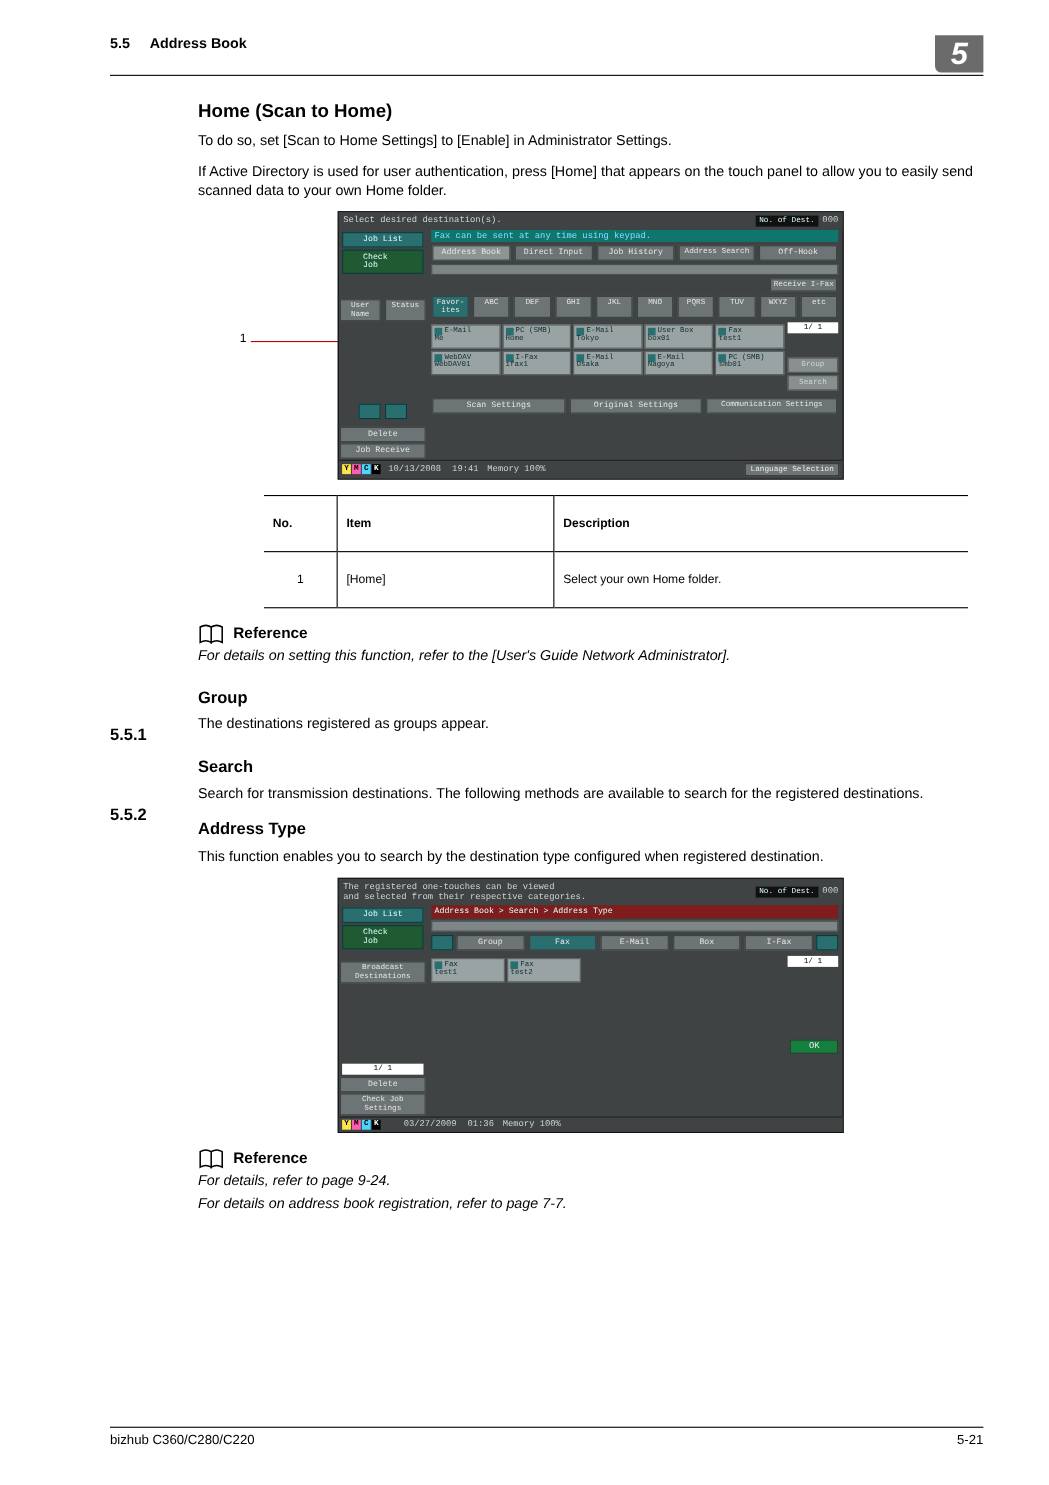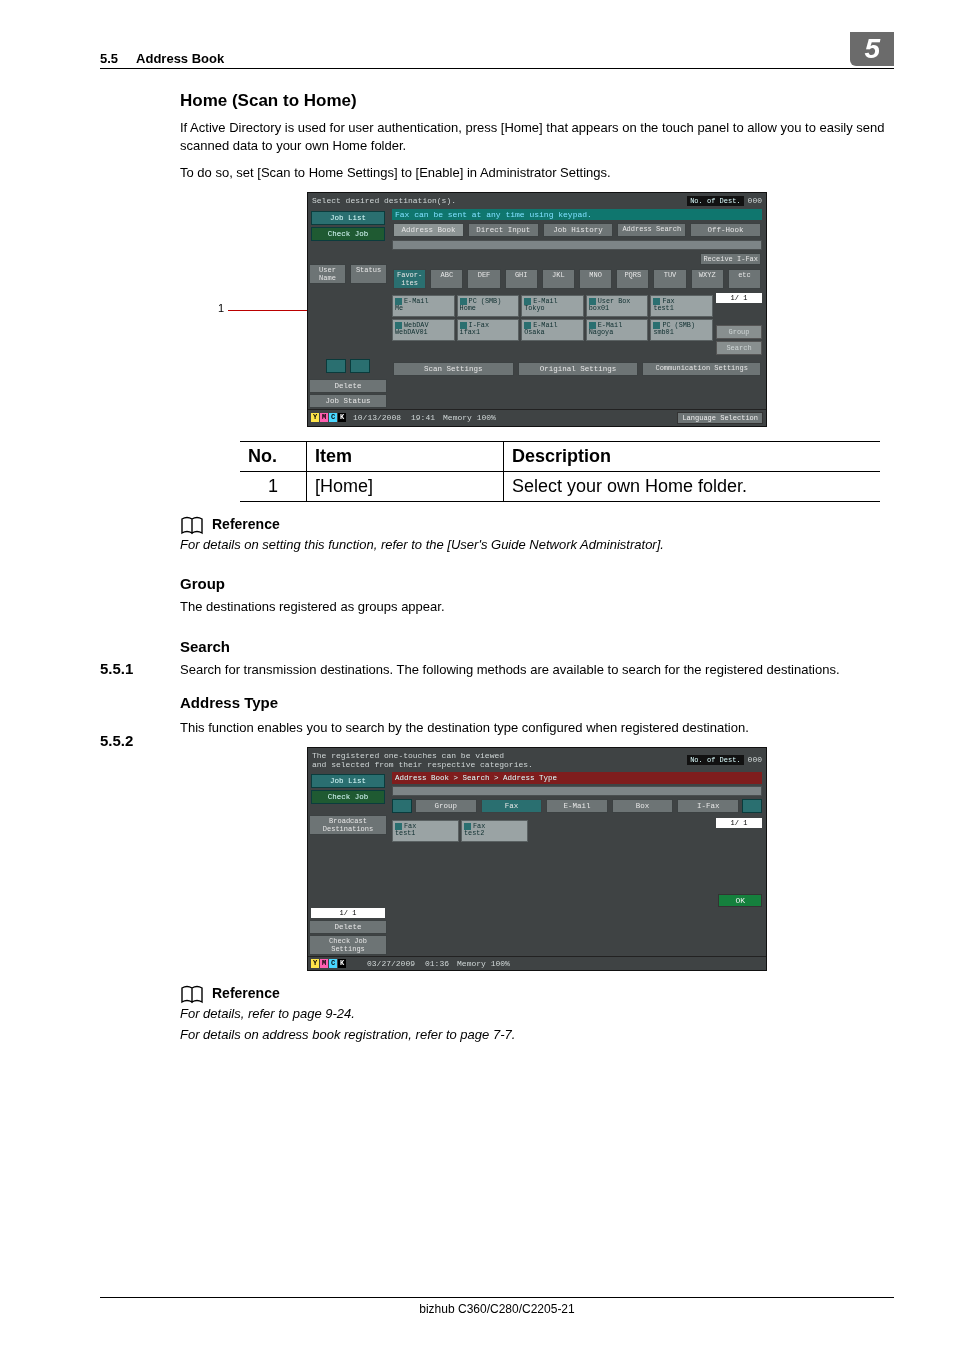--- a/index.html
+++ b/index.html
@@ -1,78 +1,78 @@
 <!DOCTYPE html>
 <html><head>
 <meta charset="utf-8">
 <style>
   @page { margin:0 }
   html,body{margin:0;padding:0;background:#fff;font-family:Arial,Helvetica,sans-serif;color:#000;font-size:13px;width:954px}
   .page{width:954px;height:1350px;position:relative;padding:32px 60px 0 100px;box-sizing:border-box}
-  .hdr{display:flex;align-items:flex-end;border-bottom:1px solid #000;padding-bottom:2px;margin-bottom:22px}
+  .hdr{display:flex;align-items:flex-start;border-bottom:1px solid #000;padding-bottom:2px;margin-bottom:22px}
   .hdr .sec{font-weight:bold;font-size:13px}
   .hdr .tt{font-weight:bold;font-size:13px;margin-left:18px;flex:1}
   .hdr .tab{background:#6b6b6b;color:#fff;font-weight:bold;font-size:28px;font-style:italic;padding:0 14px;line-height:34px;border-radius:0 0 0 6px}
   .content{padding-left:80px;padding-right:0}
   h3{font-weight:bold;font-size:17px;margin:0 0 8px 0}
   h4{font-weight:bold;font-size:15px;margin:22px 0 6px 0}
   h5{font-weight:bold;font-size:14px;margin:0 0 4px 0}
   p{margin:0 0 10px 0;line-height:1.35}
   em,.it{font-style:italic}
   .numside{position:absolute;left:100px;font-weight:bold;font-size:15px}
   .ref{display:flex;margin-top:14px}
   .ref svg{margin-right:6px}
   table.meta{border-collapse:collapse;width:640px;margin:14px 0 8px 60px}
-  table.meta th,table.meta td{border-left:1px solid #000;border-right:none;border-top:1px solid #000;border-bottom:1px solid #000;padding:4px 8px;text-align:left;font-size:18px}
+  table.meta th,table.meta td{border-left:1px solid #000;border-right:none;border-top:1px solid #000;border-bottom:1px solid #000;padding:19px 8px;text-align:left;font-size:11px}
   table.meta th:first-child,table.meta td:first-child{border-left:none}
   table.meta th{font-weight:bold}
   .shot{width:460px;margin:6px auto 6px auto;position:relative}
   .panel{background:#3f4344;border:1px solid #111;font-family:'Courier New',monospace;font-size:8px;color:#cfd6d6}
   .topbar{display:flex;align-items:center;padding:3px 4px;background:#3f4344}
   .topbar .msg{flex:1}
   .dest{background:#111;color:#dff;padding:1px 3px;font-size:7px;margin-right:4px}
   .sidecol{float:left;width:80px}
   .mainc{margin-left:80px;padding:0 4px 2px 4px}
-  .tab3d{background:#2a6f70;border:1px solid #0b3c3d;color:#dff;padding:2px 2px;margin:2px 3px;text-align:center;font-size:7.5px}
+  .tab3d{background:#2a6f70;border:1px solid #0b3c3d;color:#dff;padding:2px 18px;margin:2px 3px;font-size:7.5px}
   .flat{background:#6d7475;border:1px solid #3c4142;color:#e6e6e6;padding:2px 3px;font-size:7.5px;text-align:center;margin:1px}
   .flat.sm{font-size:7px;padding:1px 2px}
   .row{display:flex;gap:2px;margin:2px 0}
   .row>div{flex:1}
   .wide{background:#7d8587;height:8px;margin:2px 0;border:1px solid #4a4f50}
   .tile{background:#9aa3a4;border:1px solid #5a6162;color:#0e2e2f;padding:2px 2px;font-size:6.8px;min-height:16px;line-height:1.05}
   .tile .ic{display:inline-block;width:7px;height:7px;background:#2a6f70;margin-right:2px;vertical-align:top}
   .pil{background:#888f8f;border:1px solid #555;padding:2px 6px;font-size:7px;text-align:center}
   .arrow{background:#2a6f70;border:1px solid #0a3b3c;width:18px;height:12px;display:inline-block}
   .btm{display:flex;align-items:center;background:#3f4344;padding:2px 3px;border-top:1px solid #222}
   .toner{display:inline-block;width:8px;height:9px;margin-right:1px;font-size:7px;text-align:center;color:#000;font-weight:bold}
   .tY{background:#ffe54a}.tM{background:#ff5fb0}.tC{background:#4ad7ff}.tK{background:#000;color:#fff}
   .lang{margin-left:auto;background:#6d7475;border:1px solid #333;padding:1px 4px;color:#eee;font-size:7px}
   .lead{position:absolute;border-top:1px solid #b00}
   .leadn{position:absolute;font-size:11px}
   .cl:after{content:"";display:block;clear:both}
-  .footer{position:absolute;left:100px;right:60px;bottom:34px;border-top:1px solid #000;padding-top:4px;display:flex;justify-content:center;font-size:12px}
+  .footer{position:absolute;left:100px;right:60px;bottom:34px;border-top:1px solid #000;padding-top:4px;display:flex;justify-content:space-between;font-size:12px}
   .crumb{background:#7f1d1d;color:#dff;padding:2px 3px;font-size:7.5px;margin-bottom:2px}
   .okbtn{background:#15803d;border:1px solid #333;color:#eee;padding:1px 16px;font-size:8px}
 </style>
 </head>
 <body>
 
 <div class="page">
 
   <div class="hdr">
     <span class="sec">5.5</span>
     <span class="tt">Address Book</span>
     <span class="tab">5</span>
   </div>
 
   <div class="content">
 
     <h3>Home (Scan to Home)</h3>
+    <p>To do so, set [Scan to Home Settings] to [Enable] in Administrator Settings.</p>
     <p>If Active Directory is used for user authentication, press [Home] that appears on the touch panel to allow you to easily send scanned data to your own Home folder.</p>
-    <p>To do so, set [Scan to Home Settings] to [Enable] in Administrator Settings.</p>
 
     <div style="position:relative">
       <span class="leadn" style="left:38px;top:110px">1</span>
       <div class="lead" style="left:48px;top:118px;width:148px"></div>
 
       <div class="shot">
         <div class="panel cl">
           <div class="topbar">
             <span class="msg">Select desired destination(s).</span>
             <span class="dest">No. of
@@ -88,21 +88,21 @@
               <div class="flat sm">User
 Name</div>
               <div class="flat sm">Status</div>
             </div>
             <div style="height:72px"></div>
             <div style="text-align:center">
               <span class="arrow"></span>
               <span class="arrow"></span>
             </div>
             <div class="flat" style="margin-top:4px">Delete</div>
-            <div class="flat">Job Status</div>
+            <div class="flat">Job Receive</div>
           </div>
 
           <div class="mainc">
             <div style="color:#7fe0ff;background:#0f766e;padding:1px 3px;margin-bottom:2px">Fax can be sent at any time using keypad.</div>
             <div class="row">
               <div class="flat" style="background:#8c9494">Address Book</div>
               <div class="flat">Direct Input</div>
               <div class="flat">Job History</div>
               <div class="flat sm">Address
 Search</div>

